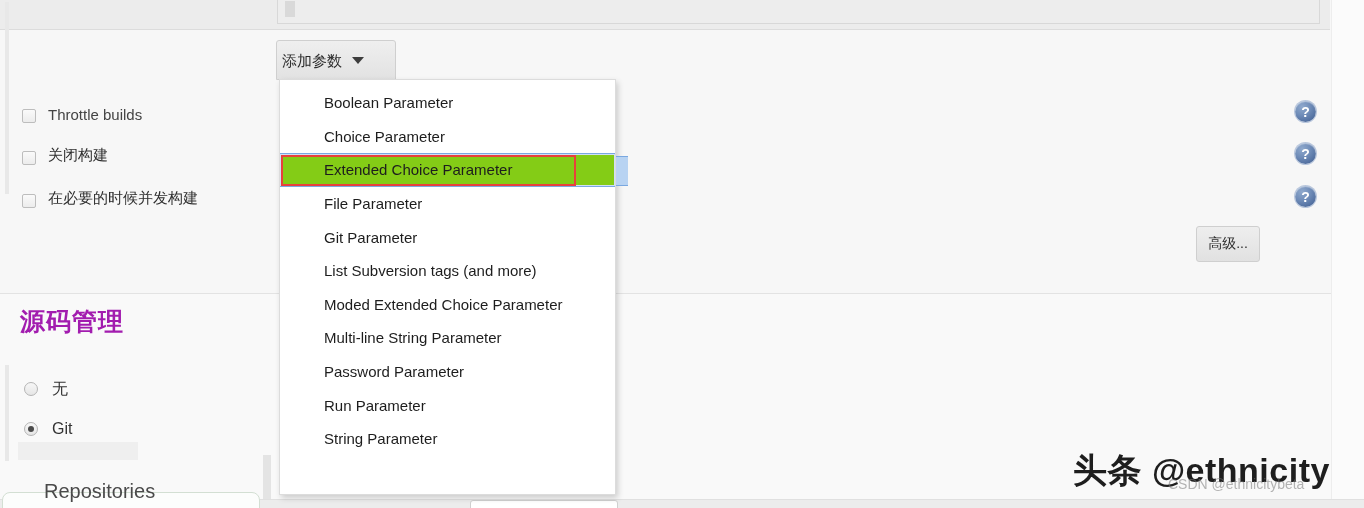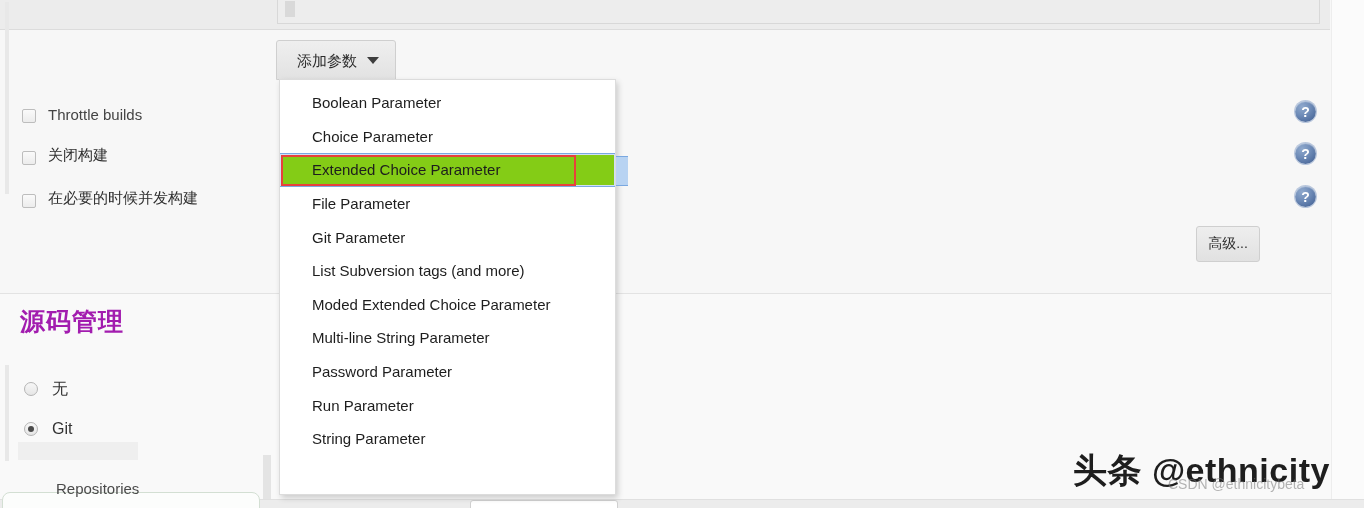--- a/index.html
+++ b/index.html
@@ -104,21 +104,21 @@
     position: absolute;
     left: 276px; top: 40px;
     width: 120px; height: 40px;
     background: linear-gradient(#efefef, #e2e2e2);
     border: 1px solid #cfcfcf;
     border-radius: 3px 3px 0 0;
     box-sizing: border-box;
     display: flex;
     align-items: center;
     gap: 10px;
-    padding: 0 20px;
+    padding: 0 5px;
     cursor: pointer;
     z-index: 6;
   }
   .add-param-label {
     font-size: 15px;
     color: #2b2b2b;
     line-height: 1;
     white-space: nowrap;
   }
   .caret-down {
@@ -138,21 +138,21 @@
     box-shadow: 2px 3px 6px rgba(0,0,0,0.18);
     box-sizing: border-box;
     z-index: 10;
     padding-top: 6px;
     overflow: hidden;
   }
   .dropdown-item {
     height: 33.6px;
     display: flex;
     align-items: center;
-    padding-left: 32px;
+    padding-left: 44px;
     font-size: 15px;
     color: #1d1d1d;
     white-space: nowrap;
     cursor: pointer;
     box-sizing: border-box;
   }
   .dropdown-item.selected {
     background: #84cc16;
     border-top: 1px solid #7aa8e0;
     border-bottom: 1px solid #7aa8e0;
@@ -311,22 +311,22 @@
   .scm-subpanel {
     position: absolute;
     left: 18px; top: 442px;
     width: 120px; height: 18px;
     background: #efefef;
   }
 
   
   .repo-label {
     position: absolute;
-    left: 56px; top: 480px;
-    font-size: 15px;
+    left: 44px; top: 480px;
+    font-size: 20px;
     color: #4a4a4a;
     white-space: nowrap;
     z-index: 3;
   }
   .repo-box {
     position: absolute;
     left: 2px; top: 492px;
     width: 258px; height: 30px;
     border: 1px solid #d3dfd3;
     border-radius: 8px;

